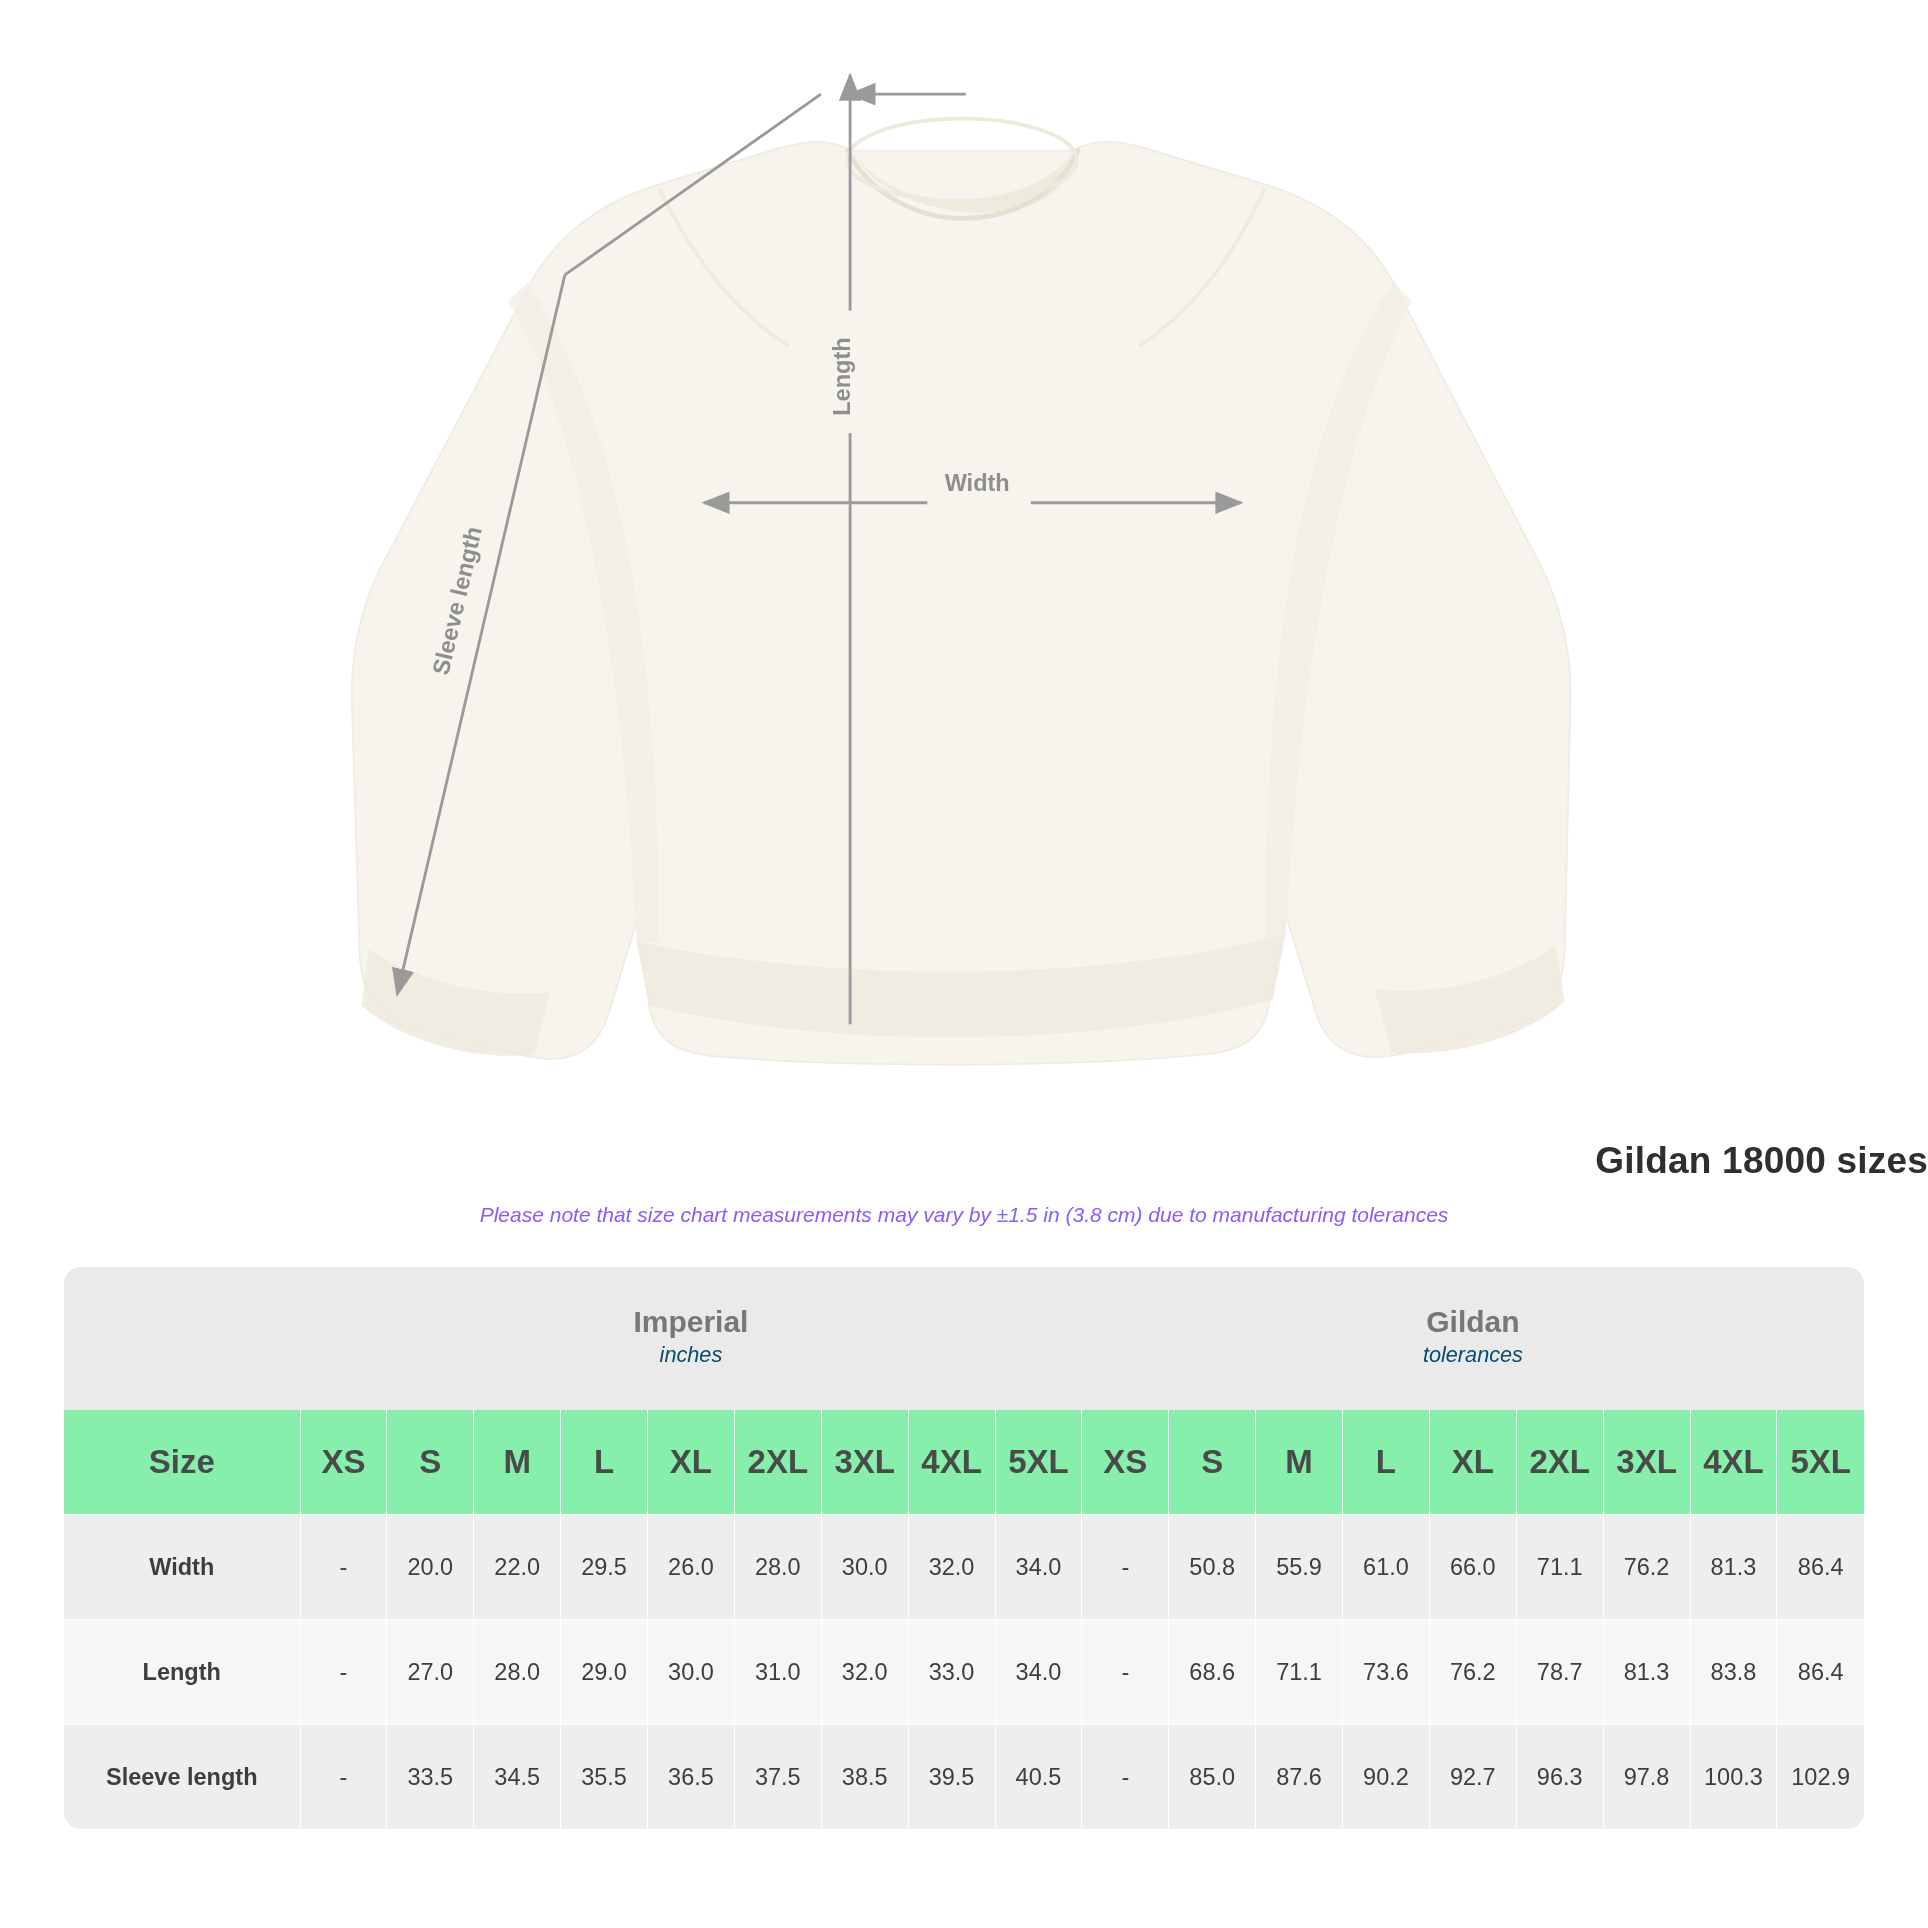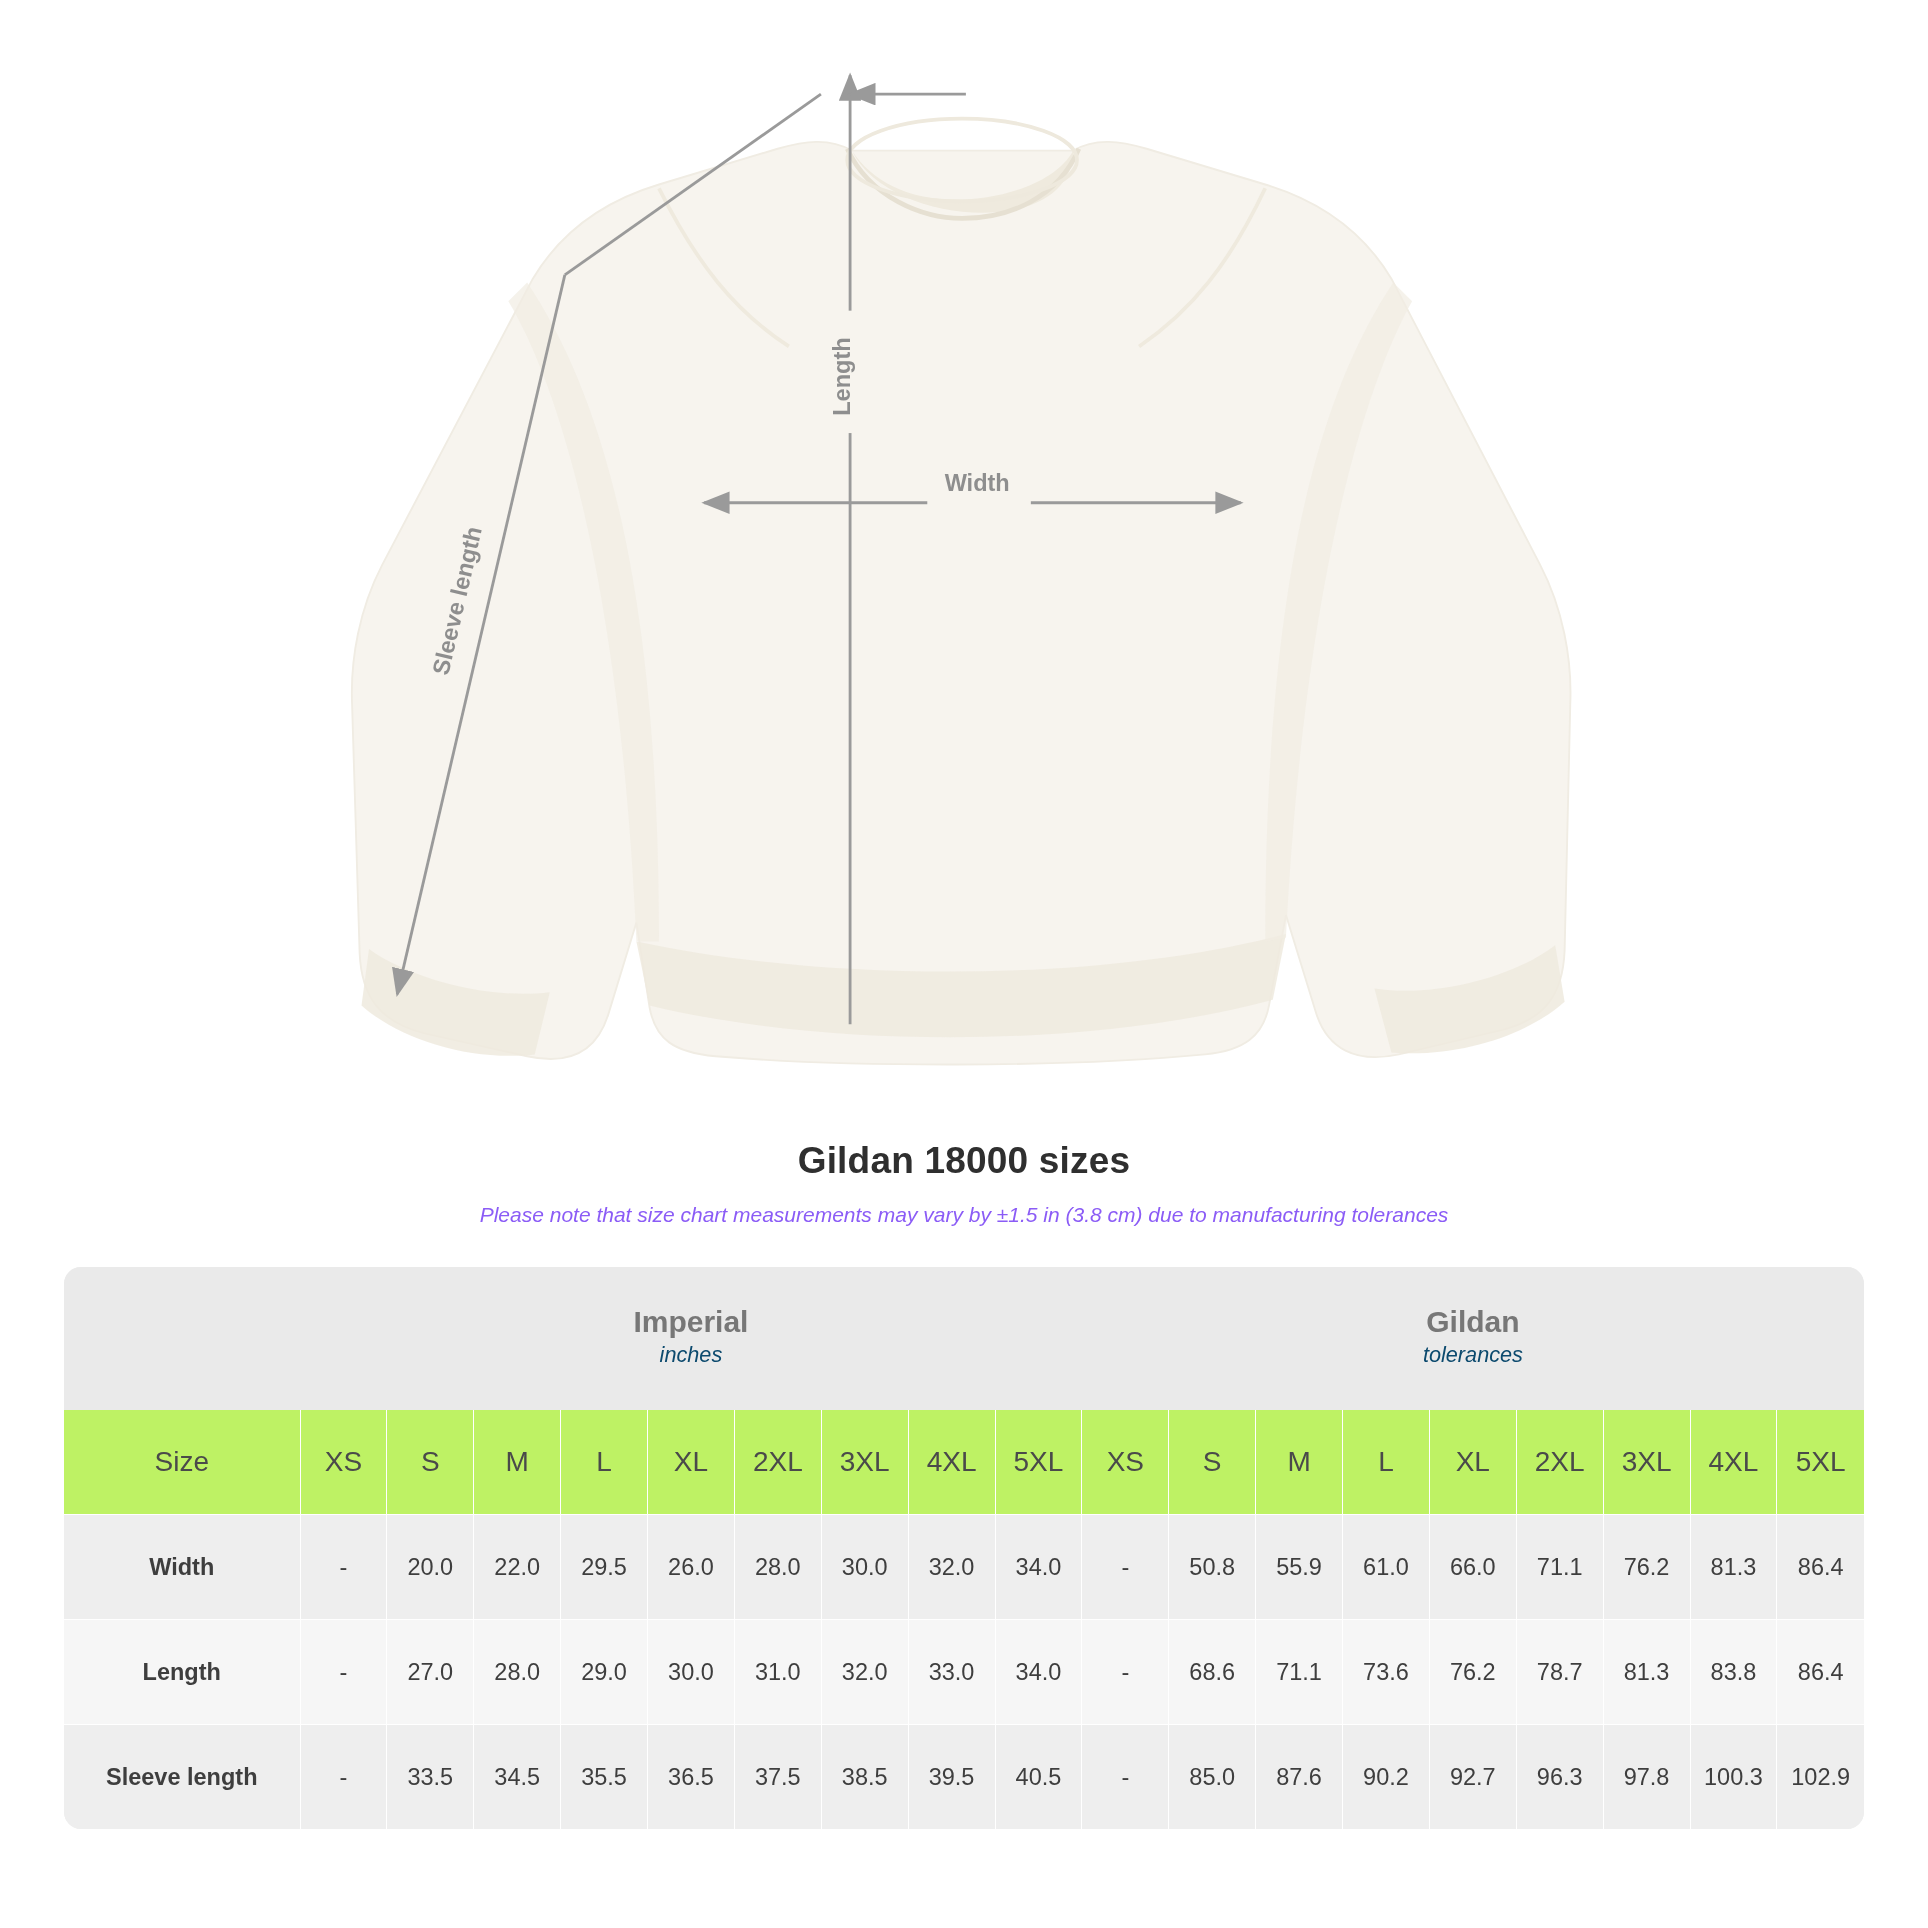--- a/index.html
+++ b/index.html
@@ -28,21 +28,21 @@
     height: 1125px;
   }
   .illustration svg {
     position: absolute;
     top: 0;
     left: 0;
   }
 
   
   .chart-title {
-    text-align: center;
+    text-align: right;
     font-size: 37px;
     font-weight: bold;
     color: #2f2f2f;
     margin-top: 15px;
     letter-spacing: 0.2px;
   }
   .chart-note {
     text-align: center;
     font-size: 21px;
     font-style: italic;
@@ -79,24 +79,24 @@
     line-height: 1.15;
   }
   .unit-head .unit-sub {
     font-size: 21.7px;
     font-style: italic;
     color: #0c4a6e;
     line-height: 1.5;
   }
   tr.head-row td {
     height: 102px;
-    background: #bef264;
-    font-weight: normal;
+    background: #86efac;
+    font-weight: bold;
     color: #4a4a4a;
-    font-size: 28px;
+    font-size: 33px;
     border-right: 1.9px solid #ffffff;
   }
   tr.head-row td:last-child { border-right: none; }
 
   tr.data-row td {
     height: 102px;
     border-right: 1.9px solid #ffffff;
     border-top: 1.9px solid #ffffff;
   }
   tr.data-row td:last-child { border-right: none; }

